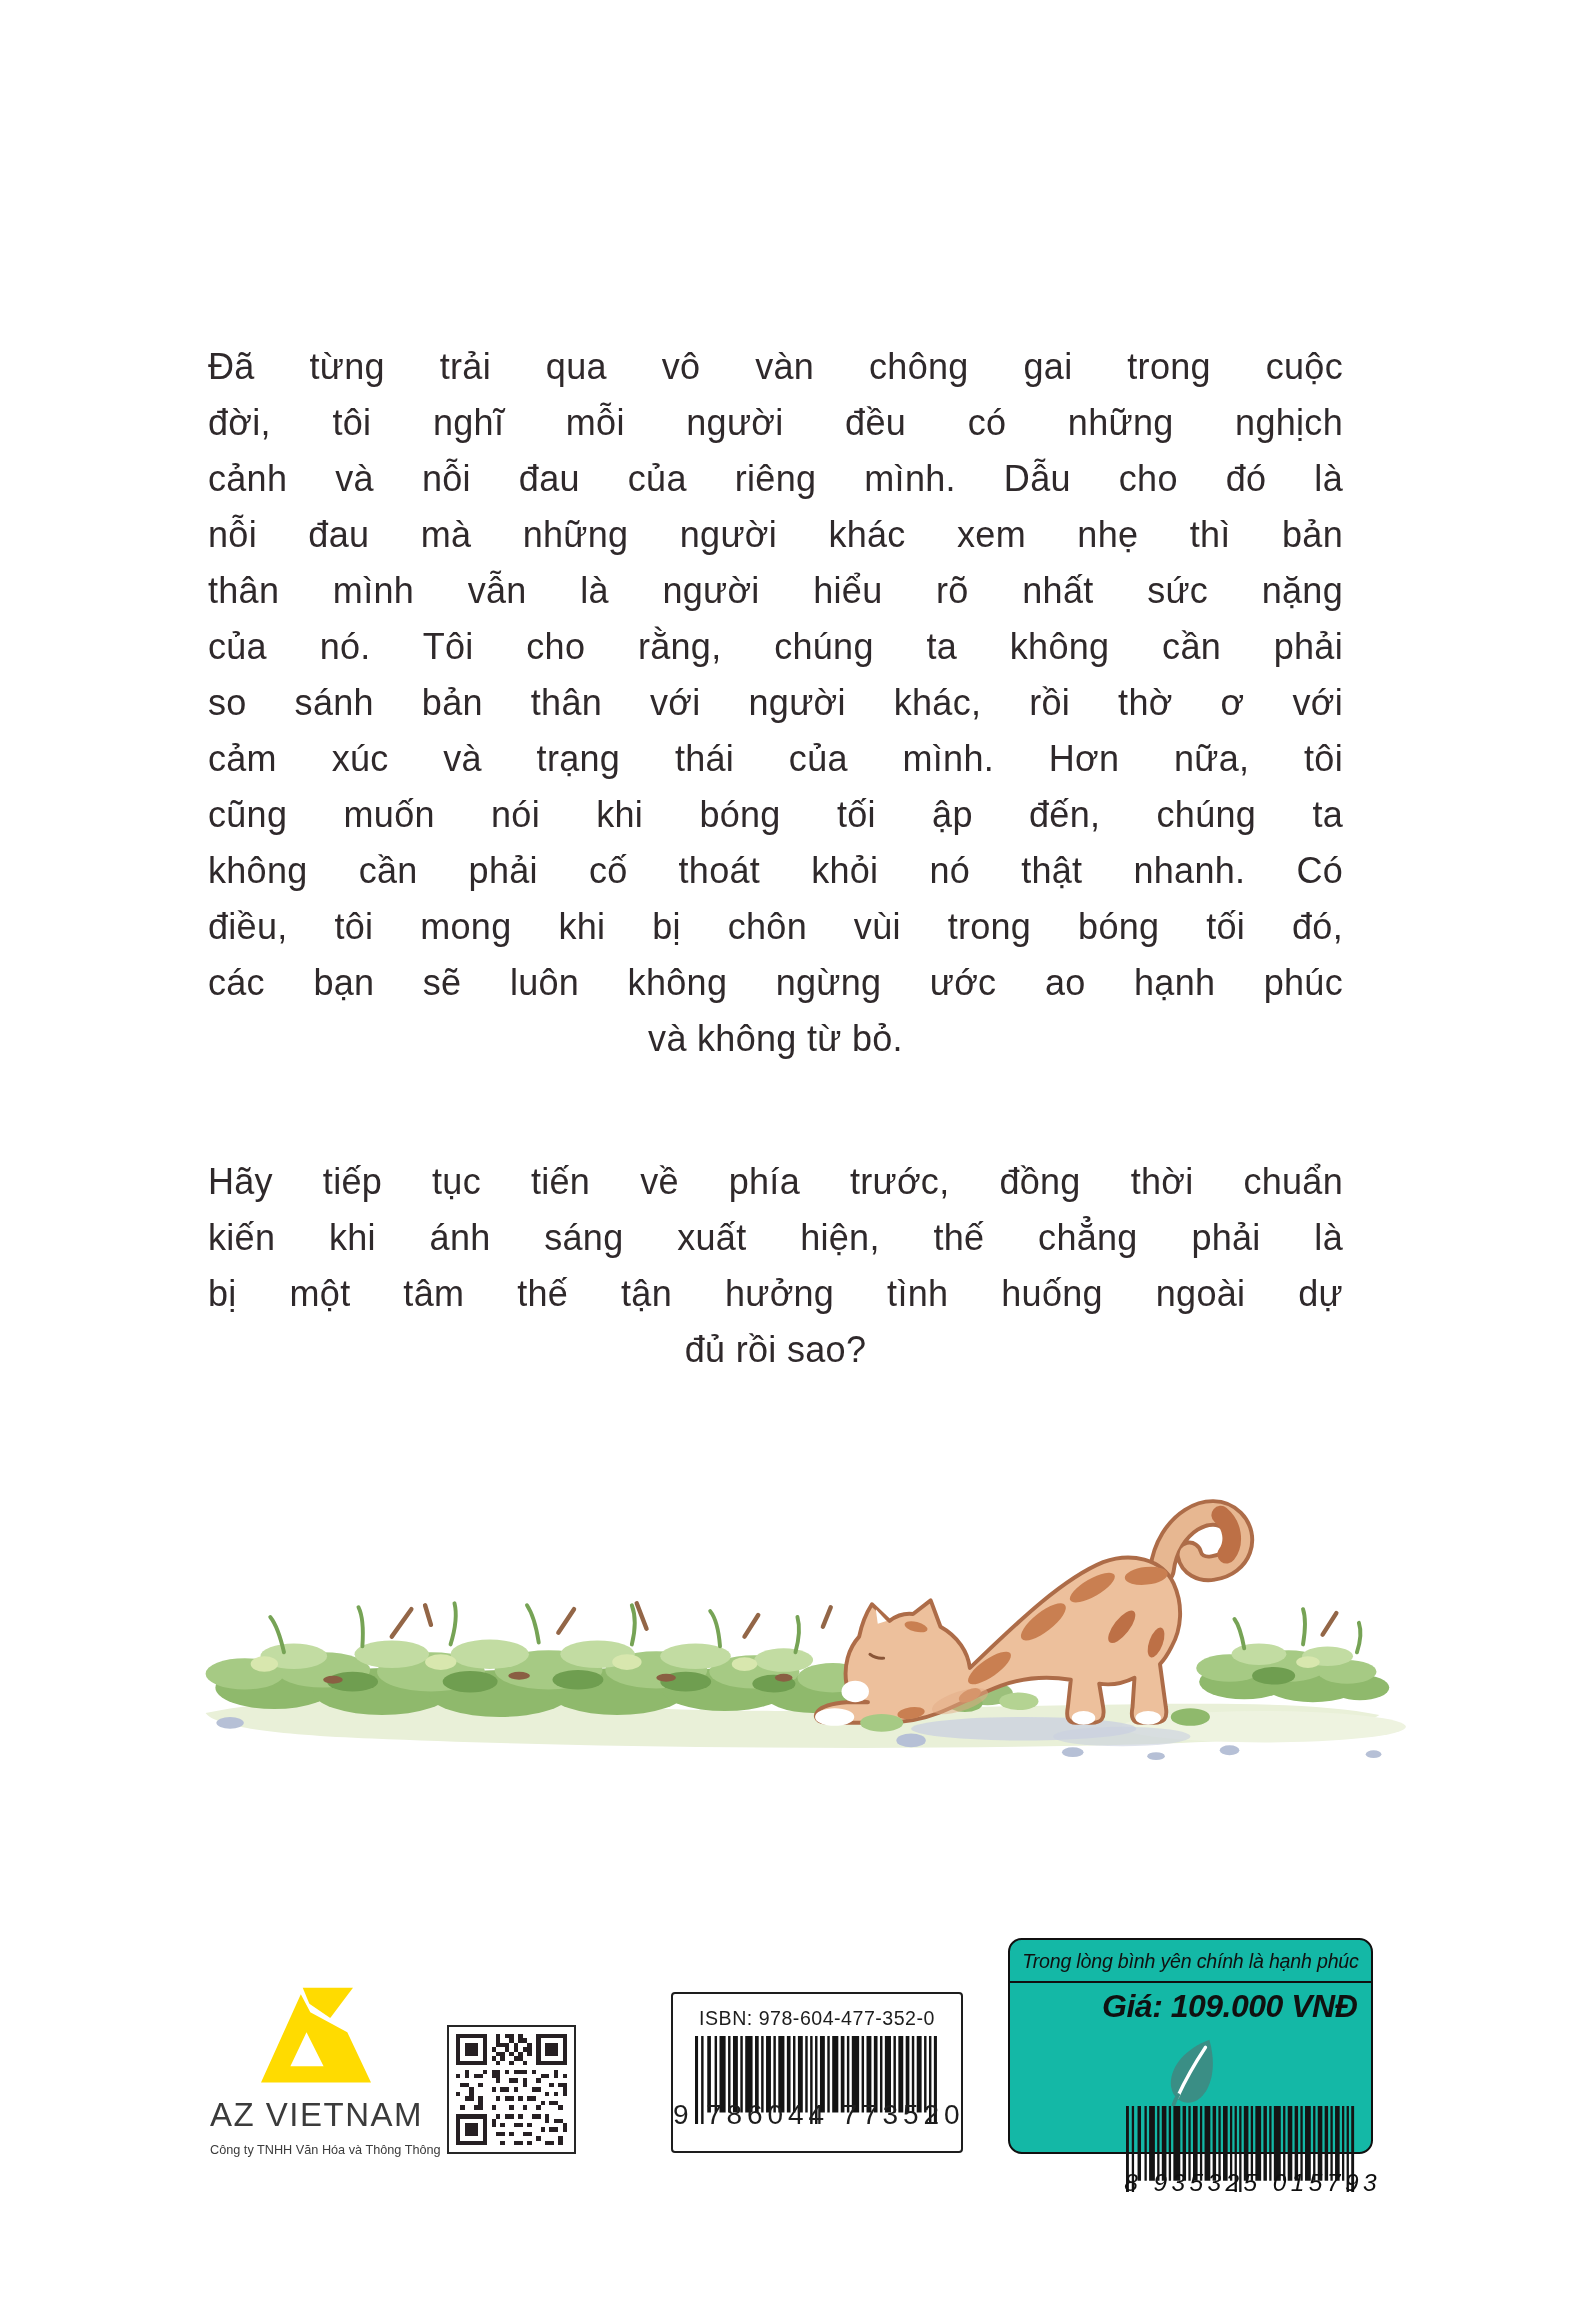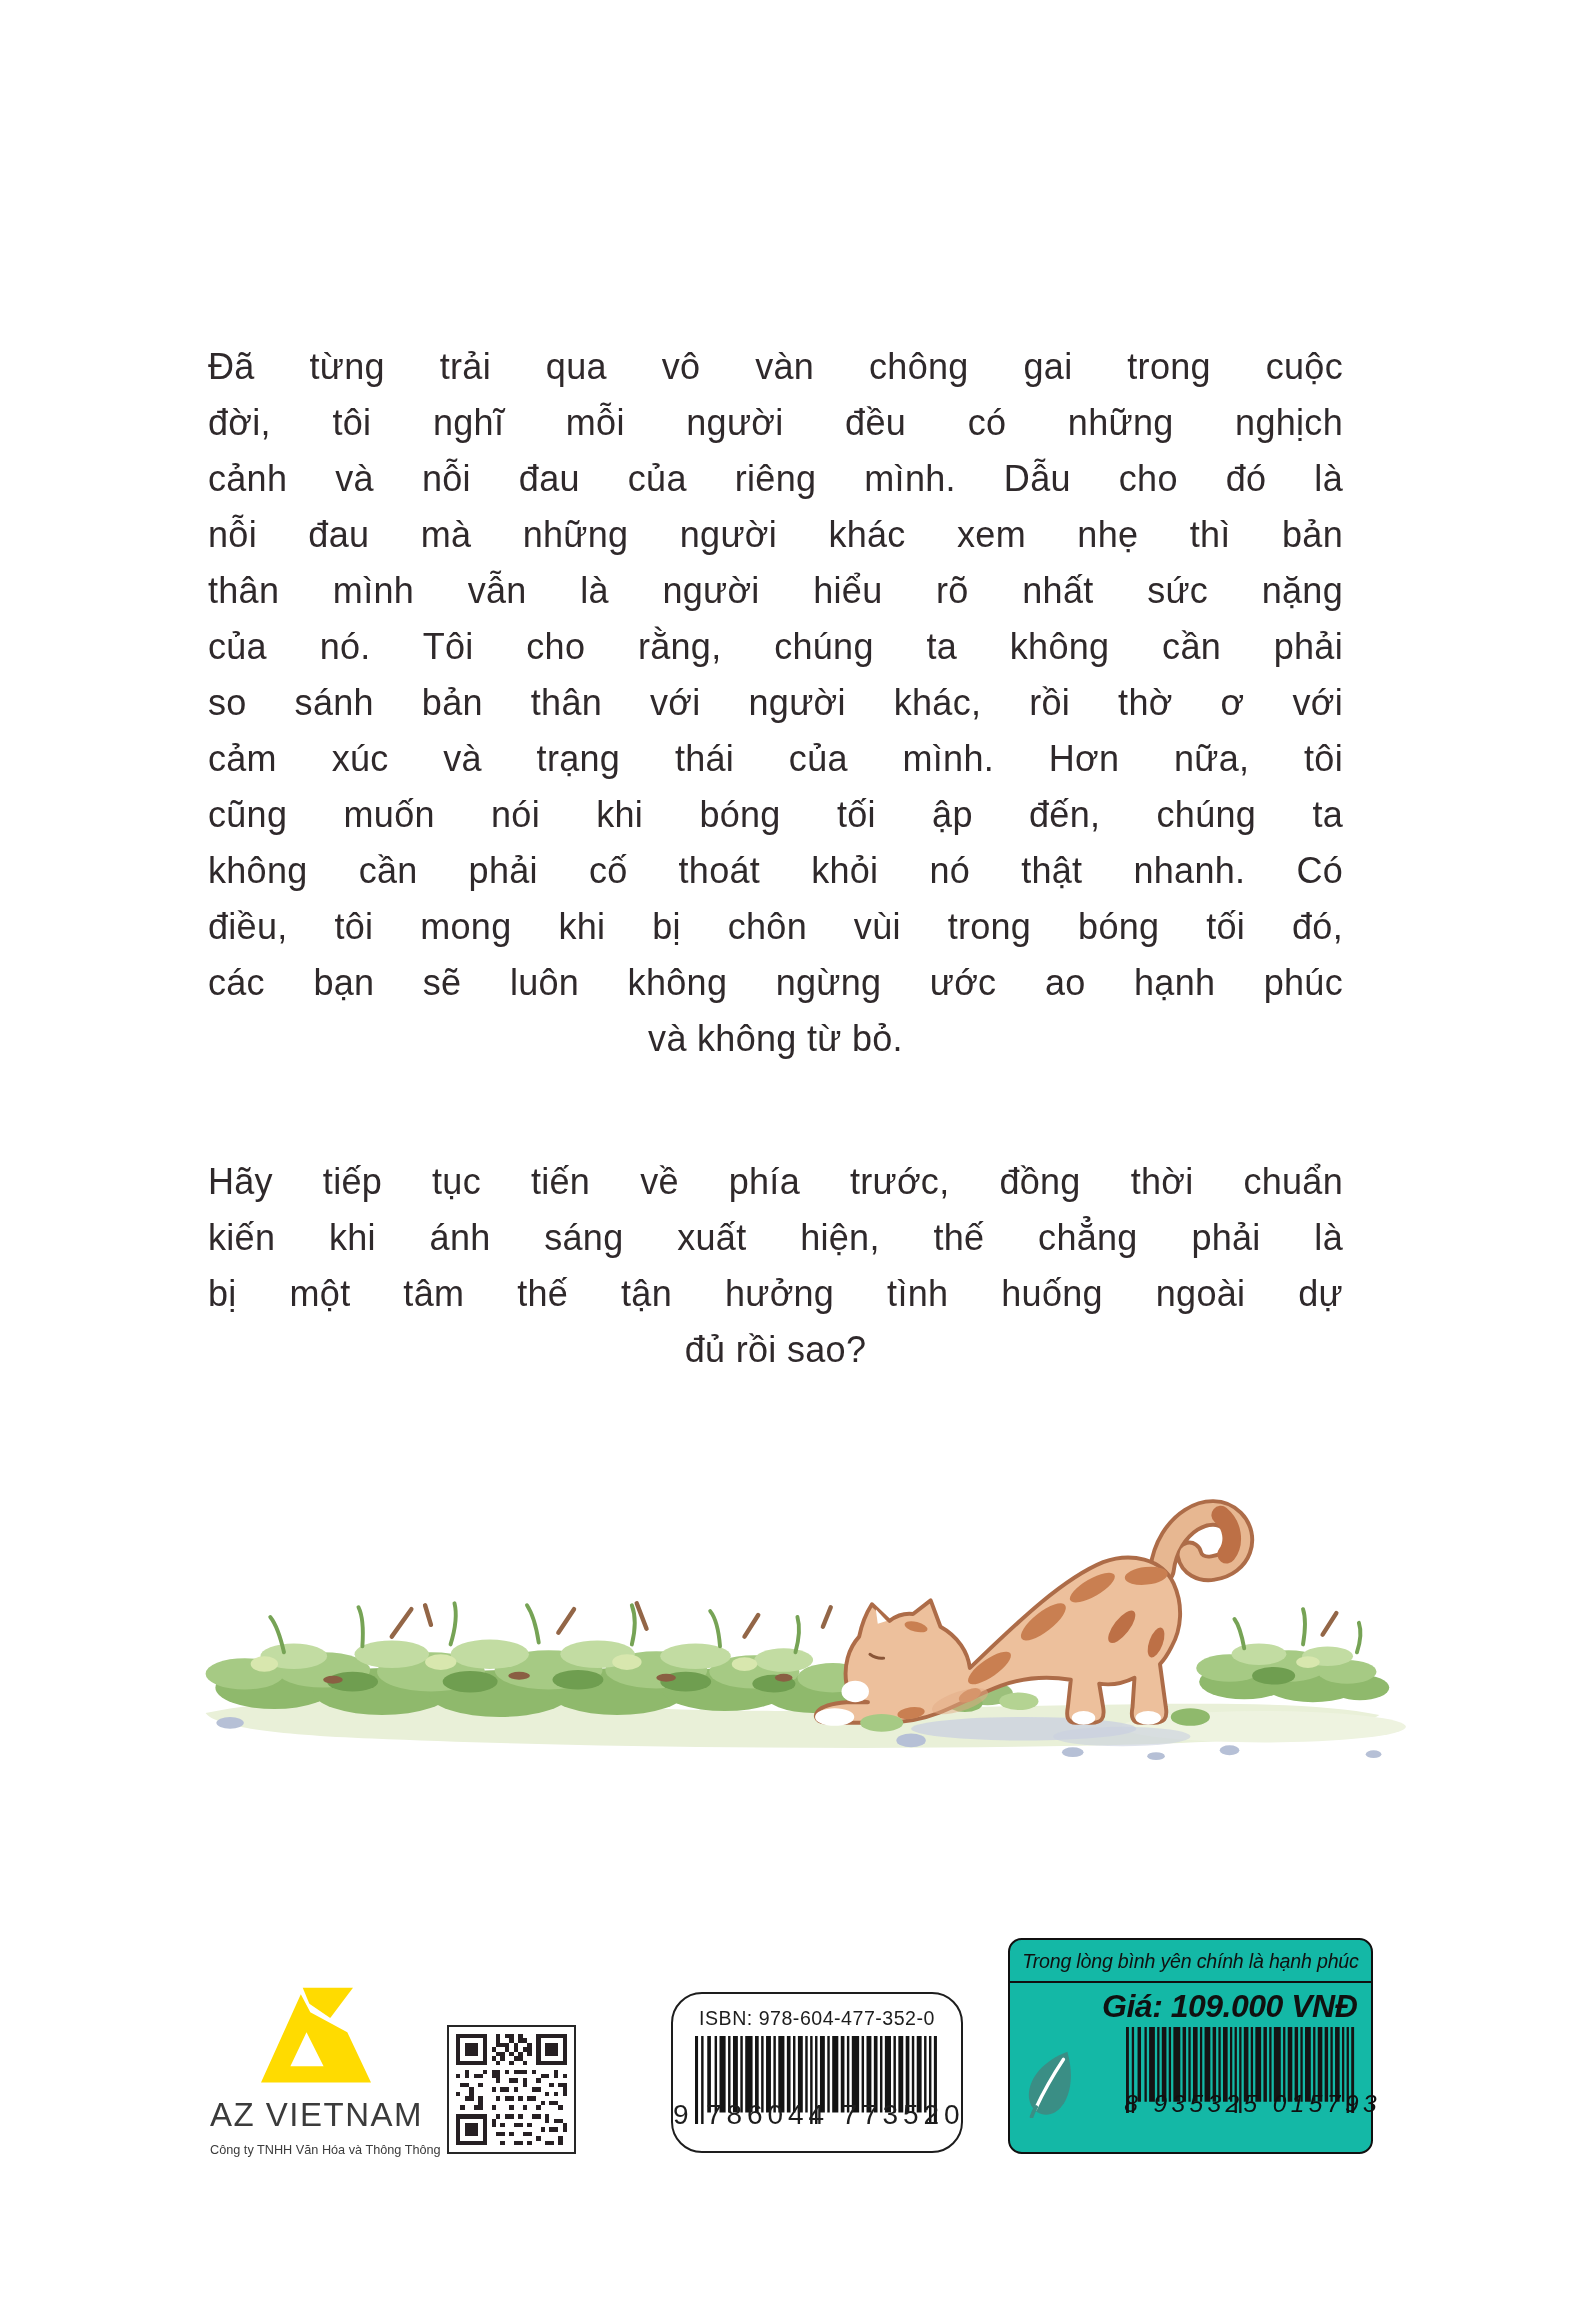--- a/index.html
+++ b/index.html
@@ -20,35 +20,35 @@
   .az{position:absolute;left:210px;top:1986px;width:212px;text-align:center;color:#3e3e3e;}
   .az-logo{width:110px;height:100px;display:block;margin:0 auto;}
   .az-name{font-size:33px;letter-spacing:1.5px;margin-top:9.8px;color:#3b3b3b;white-space:nowrap;}
   .az-co{font-size:12.7px;margin-top:8.8px;color:#3b3b3b;white-space:nowrap;}
 
   .qr{position:absolute;left:447px;top:2025px;width:129px;height:129px;
       border:2.9px solid #262626;box-sizing:border-box;padding:6.9px;background:#fff;}
   .qr svg{width:100%;height:100%;display:block;}
 
   .isbn{position:absolute;left:671px;top:1992px;width:292px;height:161px;
-        border:2px solid #1d1d1d;border-radius:31px;box-sizing:border-box;
+        border:2px solid #1d1d1d;border-radius:4px;box-sizing:border-box;
         text-align:center;color:#1d1d1d;background:#fff;}
   .isbn-label{font-size:19.6px;margin-top:12.7px;letter-spacing:0.5px;white-space:nowrap;}
   .bars{display:block;margin:0 auto;}
   .isbn .bars{width:245px;height:88px;margin-top:5.9px;}
   .digits{font-size:28px;letter-spacing:4.9px;margin-top:-24.5px;white-space:nowrap;}
 
   .price{position:absolute;left:1008px;top:1938px;width:365px;height:216px;
          border:2.9px solid #101010;border-radius:13.7px;box-sizing:border-box;
          background:#14b8a6;color:#101010;font-style:italic;}
   .pb-title{font-size:19.6px;text-align:center;padding:9.8px 3.9px 7.8px;
             border-bottom:2.9px solid #101010;white-space:nowrap;letter-spacing:-0.2px;}
   .pb-price{font-size:32px;font-weight:bold;text-align:right;
             padding:5.9px 13.7px 0;letter-spacing:-0.5px;white-space:nowrap;}
-  .pb-row{display:flex;align-items:flex-end;padding:2px 11.8px 0 13.7px;}
+  .pb-row{display:flex;align-items:center;padding:2px 11.8px 0 13.7px;flex-direction:column;}
   .pb-leaf{width:51px;height:69px;margin-top:9.8px;flex:none;}
   .pb-col{margin-left:auto;width:235px;text-align:center;}
   .pb-col .bars{width:231px;height:86px;}
   .pb-digits{font-size:24.5px;letter-spacing:4.4px;margin-top:-23.5px;white-space:nowrap;}
 </style>
 </head>
 <body>
 
 <svg width="0" height="0" style="position:absolute">
   <defs>

